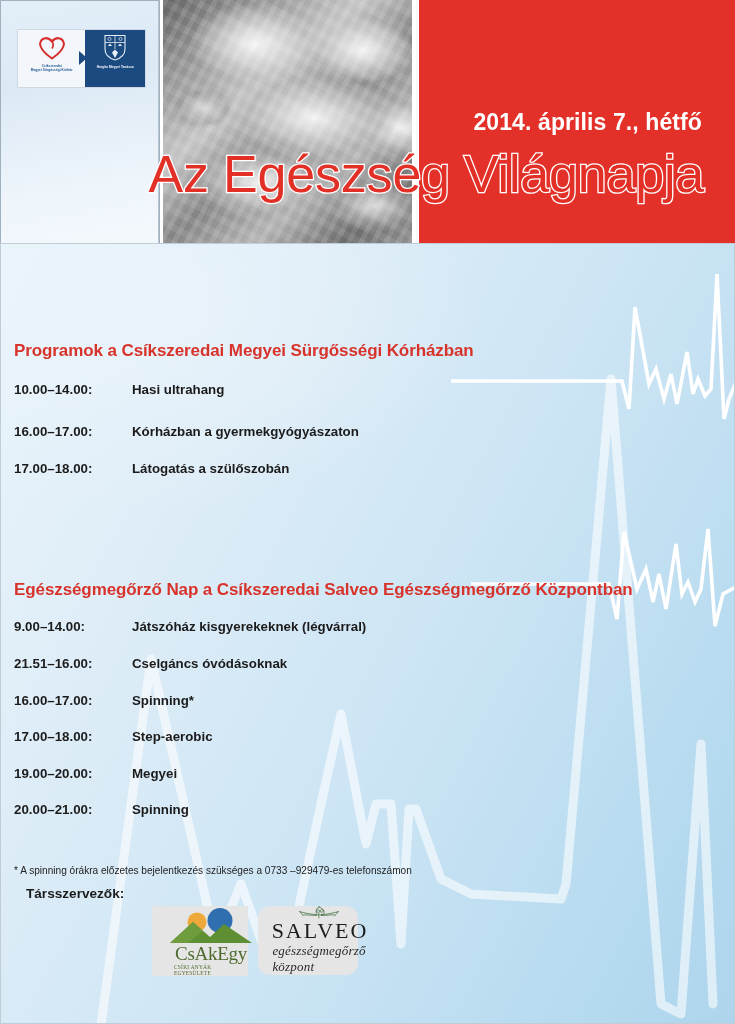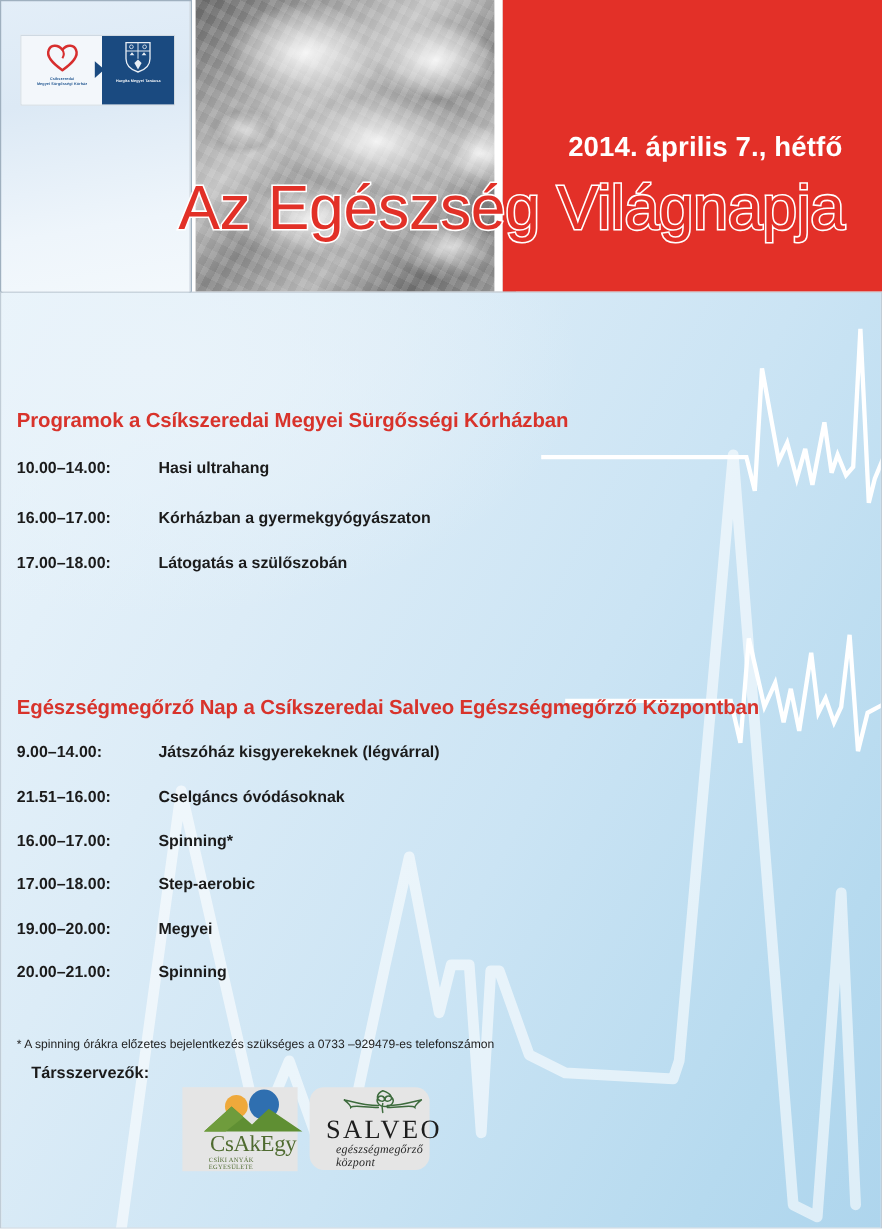--- a/index.html
+++ b/index.html
@@ -264,21 +264,21 @@
     font-size: 22px;
     color: #1d1d1d;
     line-height: 22px;
     letter-spacing: 2.0px;
     margin-top: 1px;
     padding-left: 2px;
   }
   .salveo-sub {
     font-family: "Liberation Serif", serif;
     font-style: italic;
-    font-size: 10px;
+    font-size: 13px;
     color: #2a2a2a;
     letter-spacing: .2px;
     margin-top: 1px;
   }
 </style>
 </head>
 <body>
 
 <div class="poster">
 

